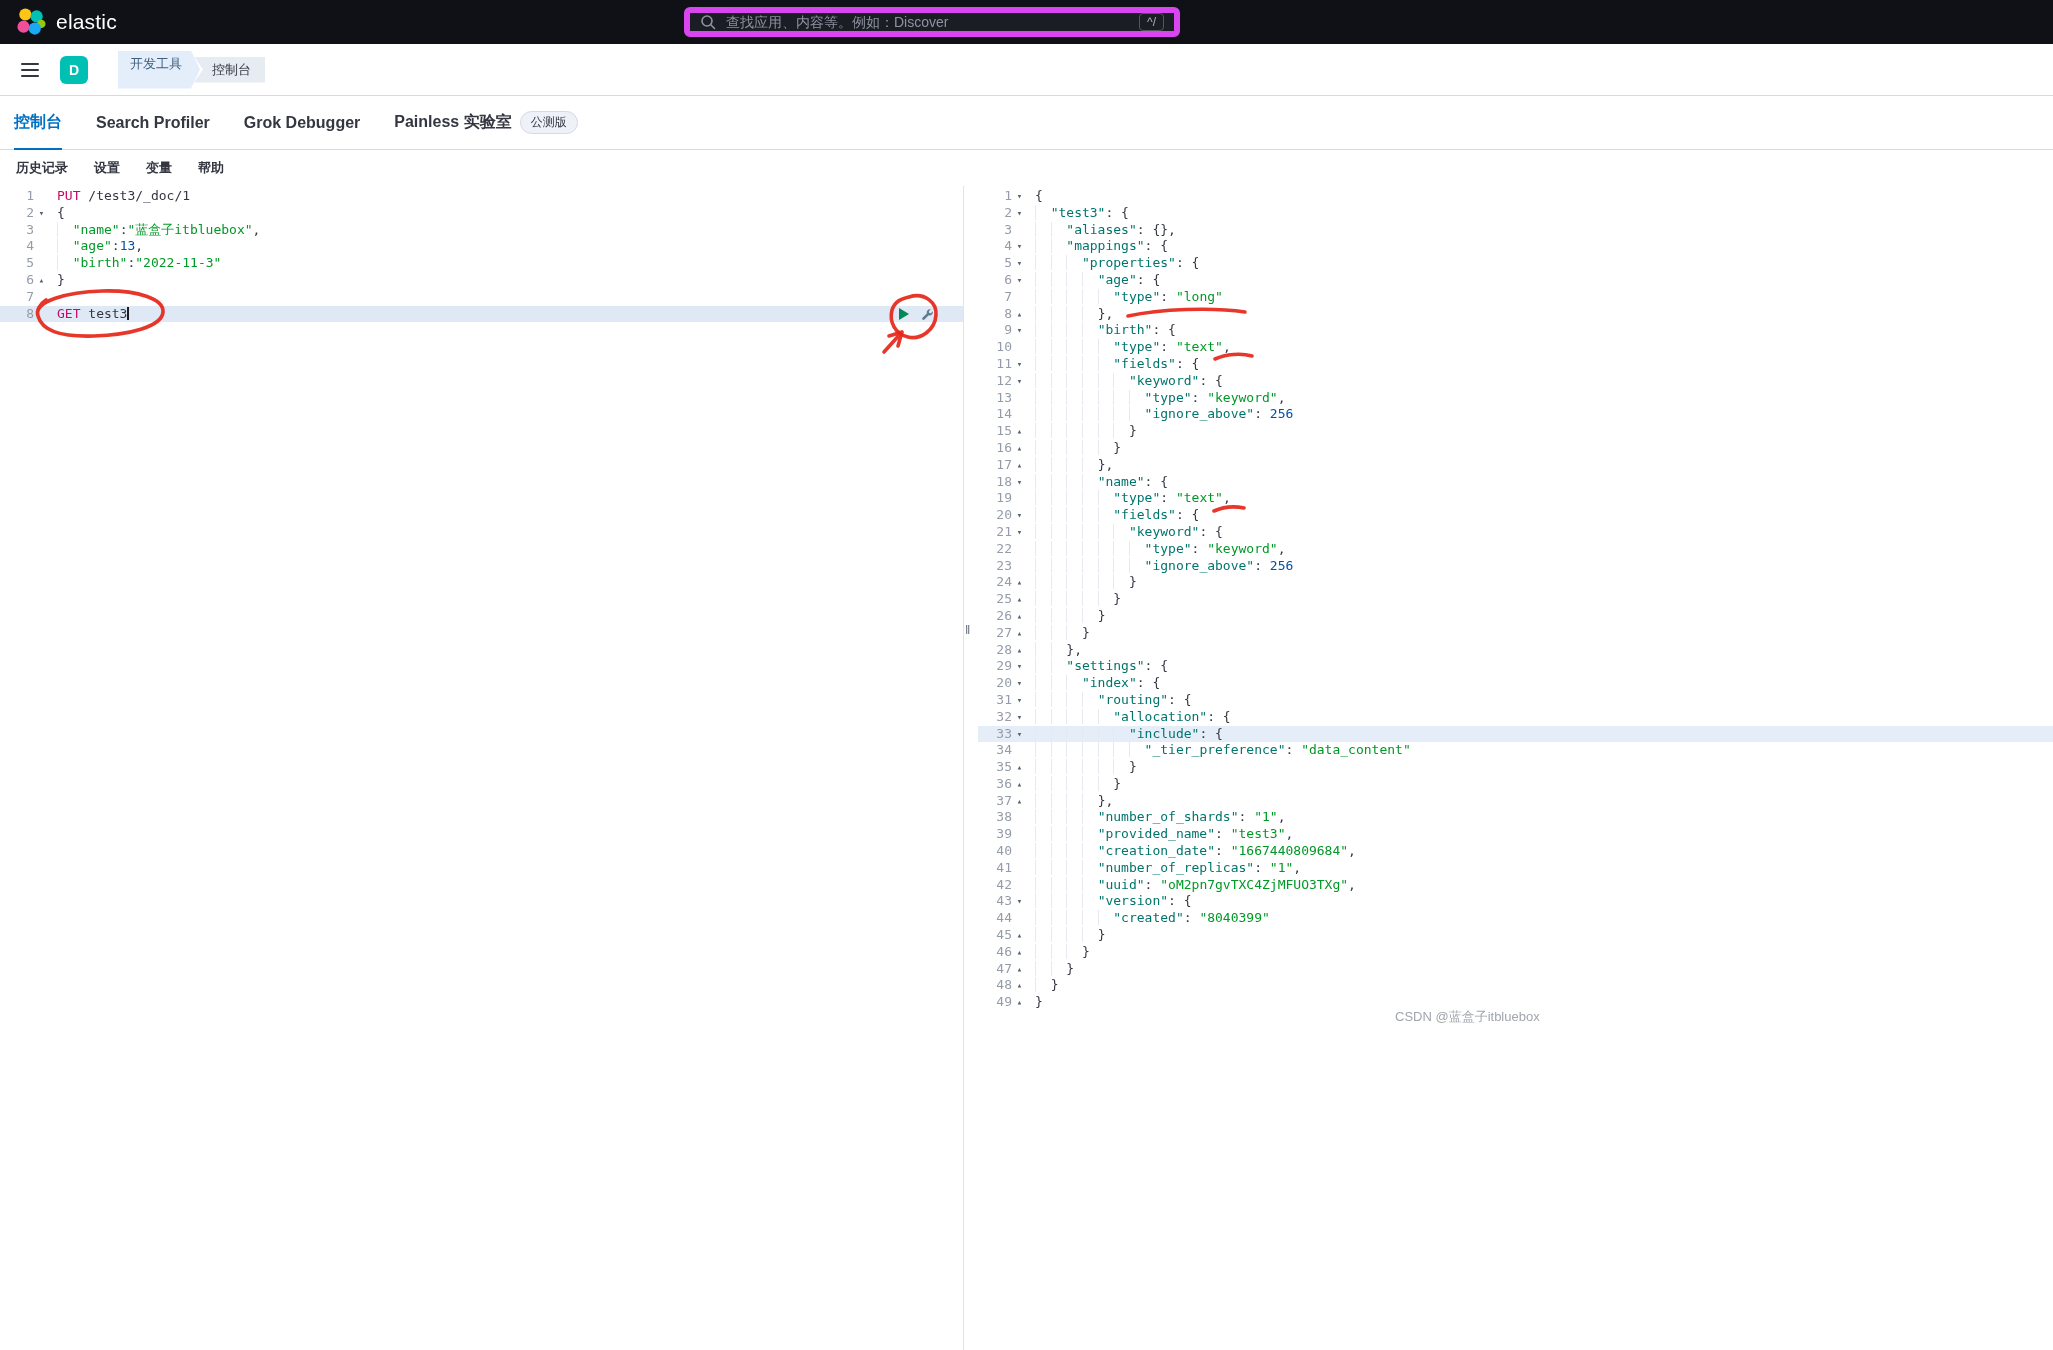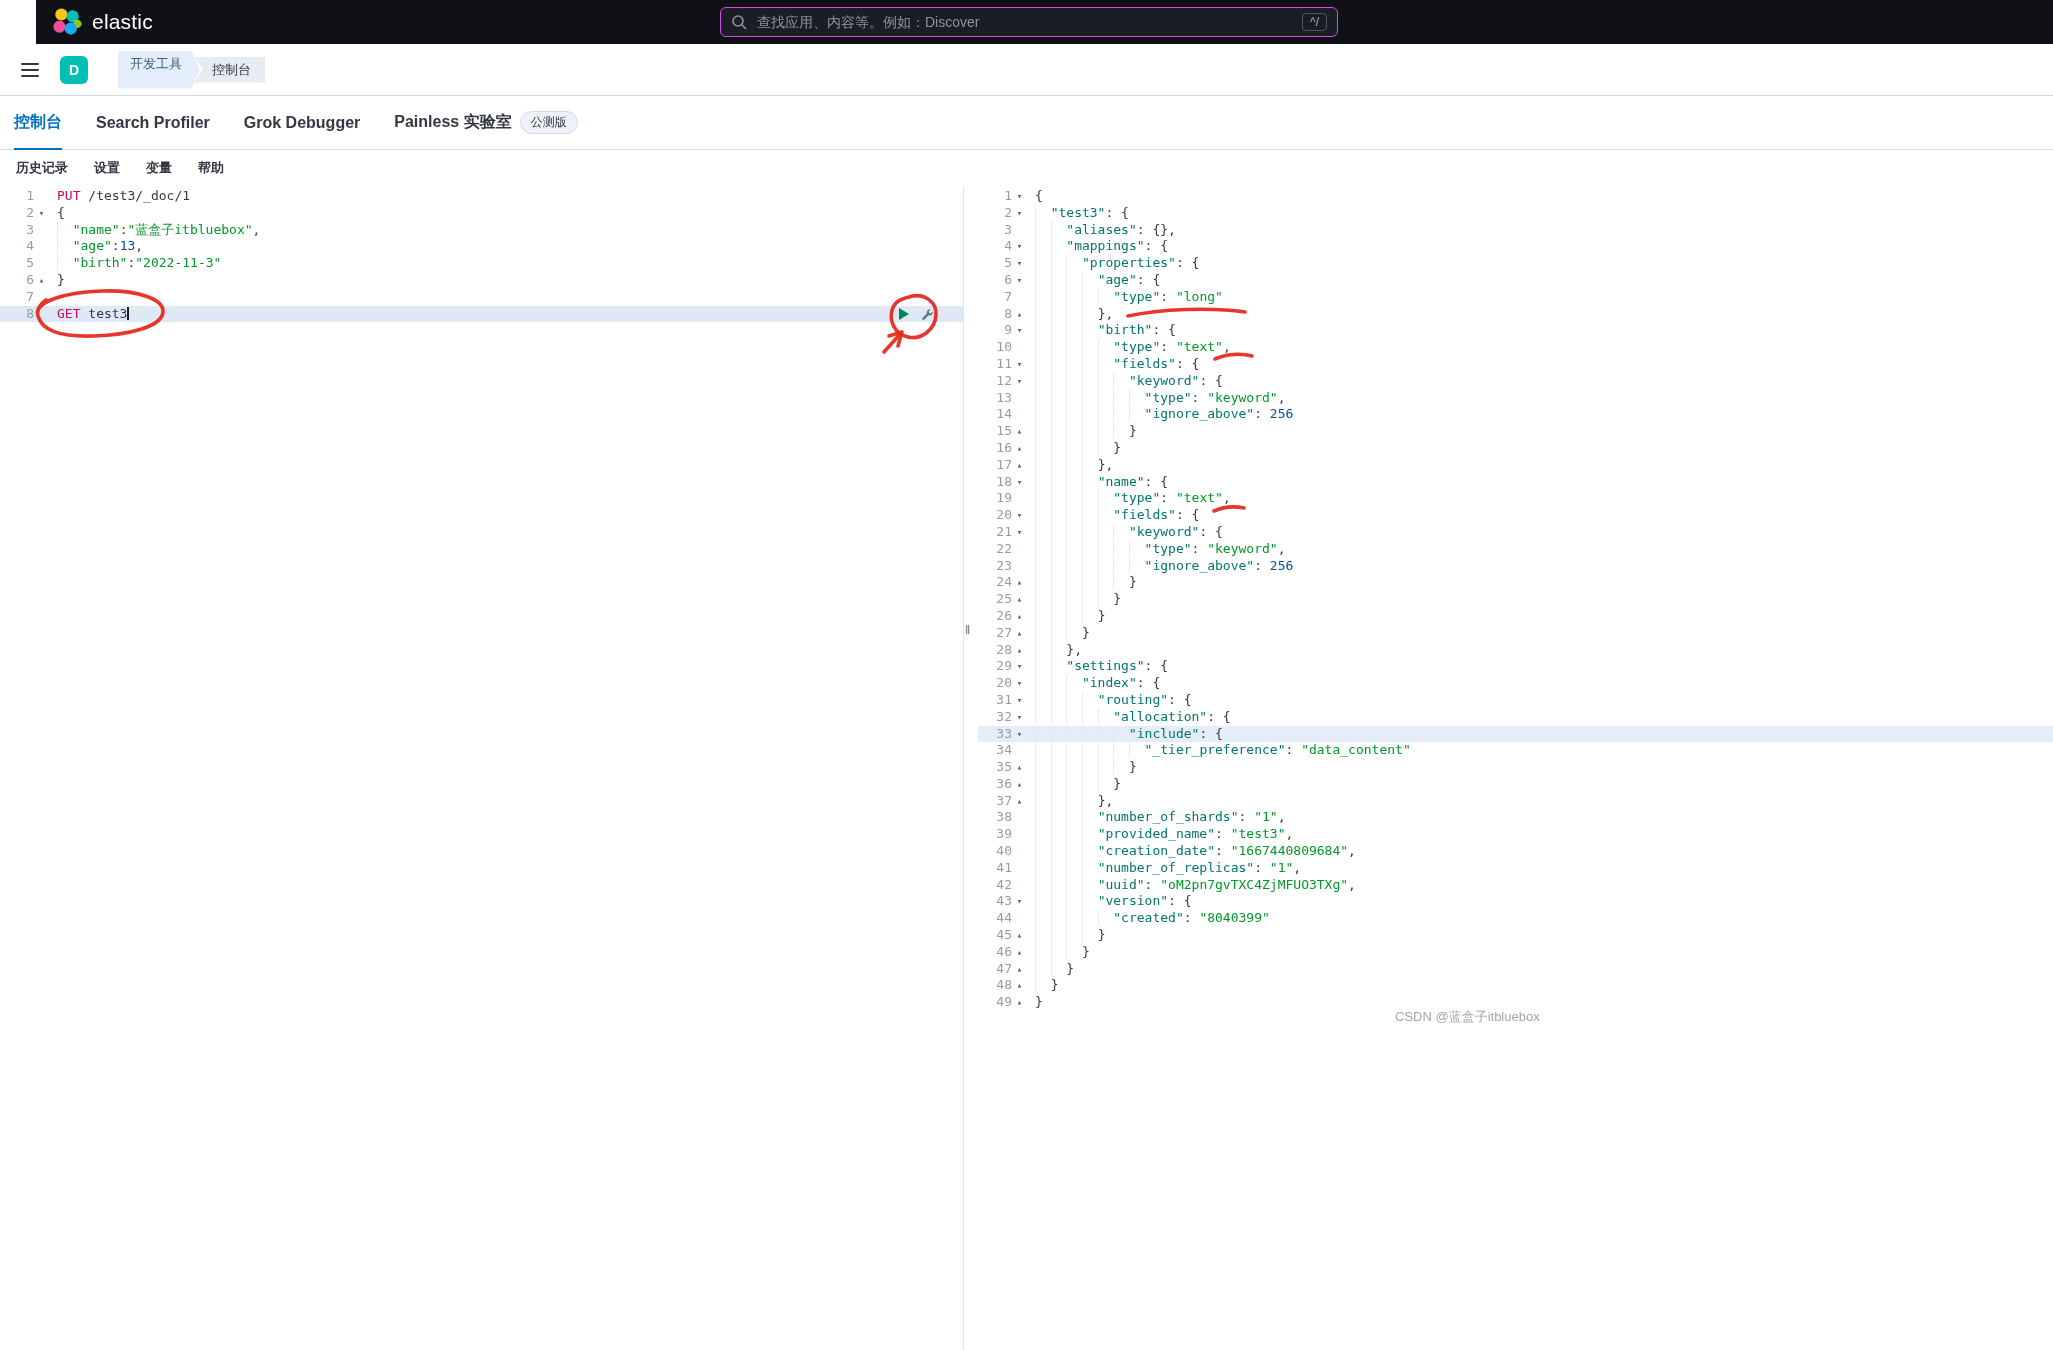--- a/index.html
+++ b/index.html
@@ -1,25 +1,25 @@
 <!DOCTYPE html>
 <html style="--accent: #0071c2; --teal-badge: #00bfb3; --annotation-red: #e52518; --play-green: #00875a; --tok-method: #c80a68; --tok-url: #343741; --tok-str: #009926; --tok-key: #00756c; --tok-num: #0451a5; --tok-pun: #343741; --active-line: #dfe9f6; --output-highlight: #e4edf8;"><head>
 <meta charset="utf-8">
 <style>
   html,body{margin:0;padding:0;}
   body{
     width:2053px;height:1350px;position:relative;overflow:hidden;
     background:#fff;font-family:"Liberation Sans", sans-serif;color:#343741;
   }
   
-  .top-bar{height:44px;background:#0f1116;display:flex;align-items:center;padding:0 16px;position:relative;box-sizing:border-box;margin-left:36px;}
+  .top-bar{height:44px;background:#0f1116;display:flex;align-items:center;padding:0 16px;position:relative;box-sizing:border-box;}
   .logo-group{display:flex;align-items:center;gap:10px;cursor:pointer;}
   .logo-text{color:#fff;font-size:21px;font-weight:500;letter-spacing:.2px;}
-  .search-wrap{position:absolute;left:684px;top:7px;width:618px;height:30px;background:#1a1d24;
-    border:1px solid #d946ef;border-radius:6px;display:flex;align-items:center;gap:8px;padding:0 10px;box-sizing:border-box;}
+  .search-wrap{position:absolute;left:684px;top:7px;width:496px;height:30px;background:#1a1d24;
+    border:6px solid #d946ef;border-radius:6px;display:flex;align-items:center;gap:8px;padding:0 10px;box-sizing:border-box;}
   .search-input{flex:1;background:transparent;border:none;outline:none;color:#d4dae3;font-size:14px;font-family:"Liberation Sans", sans-serif;}
   .search-input::placeholder{color:#8d93a0;}
   .hint-box{border:1px solid #53565d;border-radius:4px;padding:1px 7px;font-size:12px;color:#aab0ba;}
   
   .nav-bar{height:52px;background:#fff;border-bottom:1px solid #d3dae6;display:flex;align-items:center;gap:18px;padding:0 18px;box-sizing:border-box;}
   .burger-wrap{width:24px;height:24px;display:flex;align-items:center;justify-content:center;cursor:pointer;}
   .burger{width:18px;height:2px;background:#343741;border-radius:1px;box-shadow:0 -6px 0 #343741,0 6px 0 #343741;}
   .space-badge{width:28px;height:28px;border-radius:6px;background:var(--teal-badge,#00bfb3);color:#fff;font-weight:700;
     display:flex;align-items:center;justify-content:center;font-size:14px;cursor:pointer;}
   .breadcrumbs{display:flex;align-items:center;margin-left:12px;}

